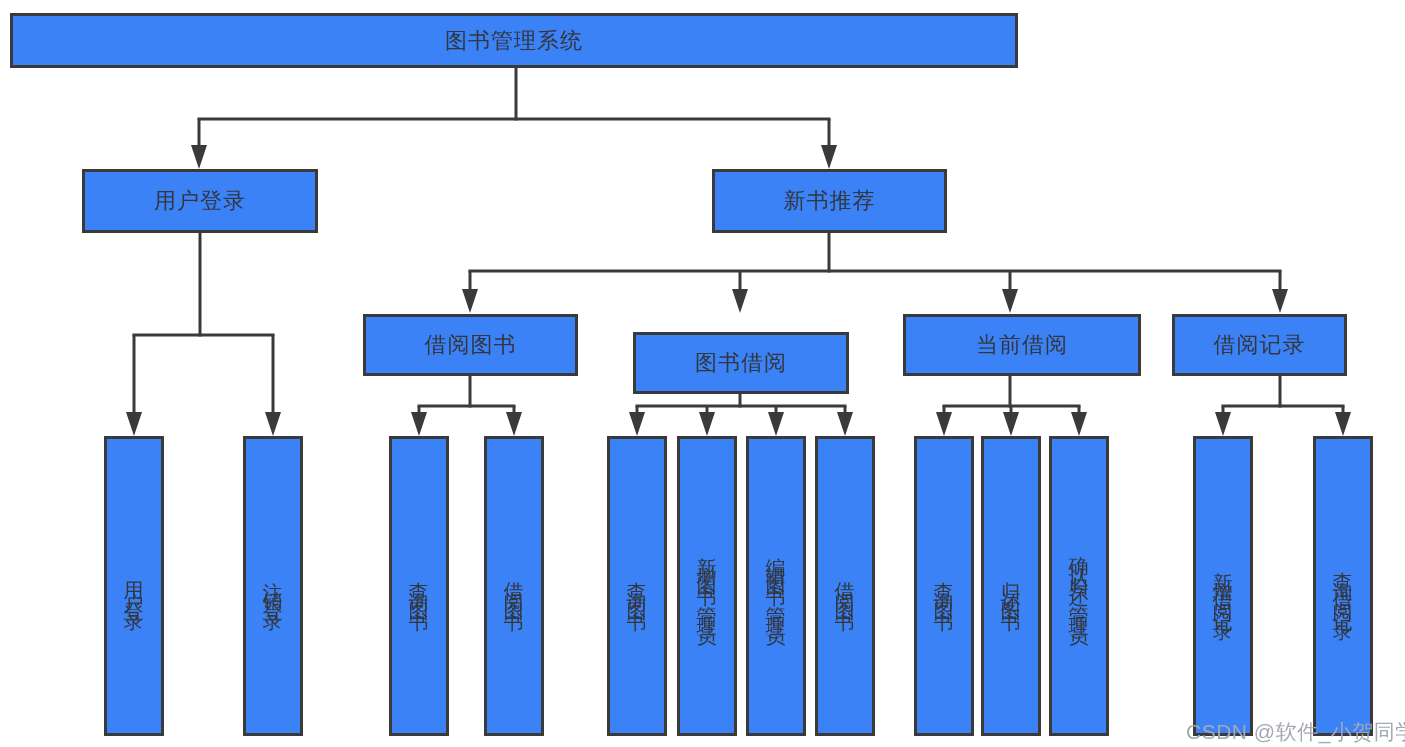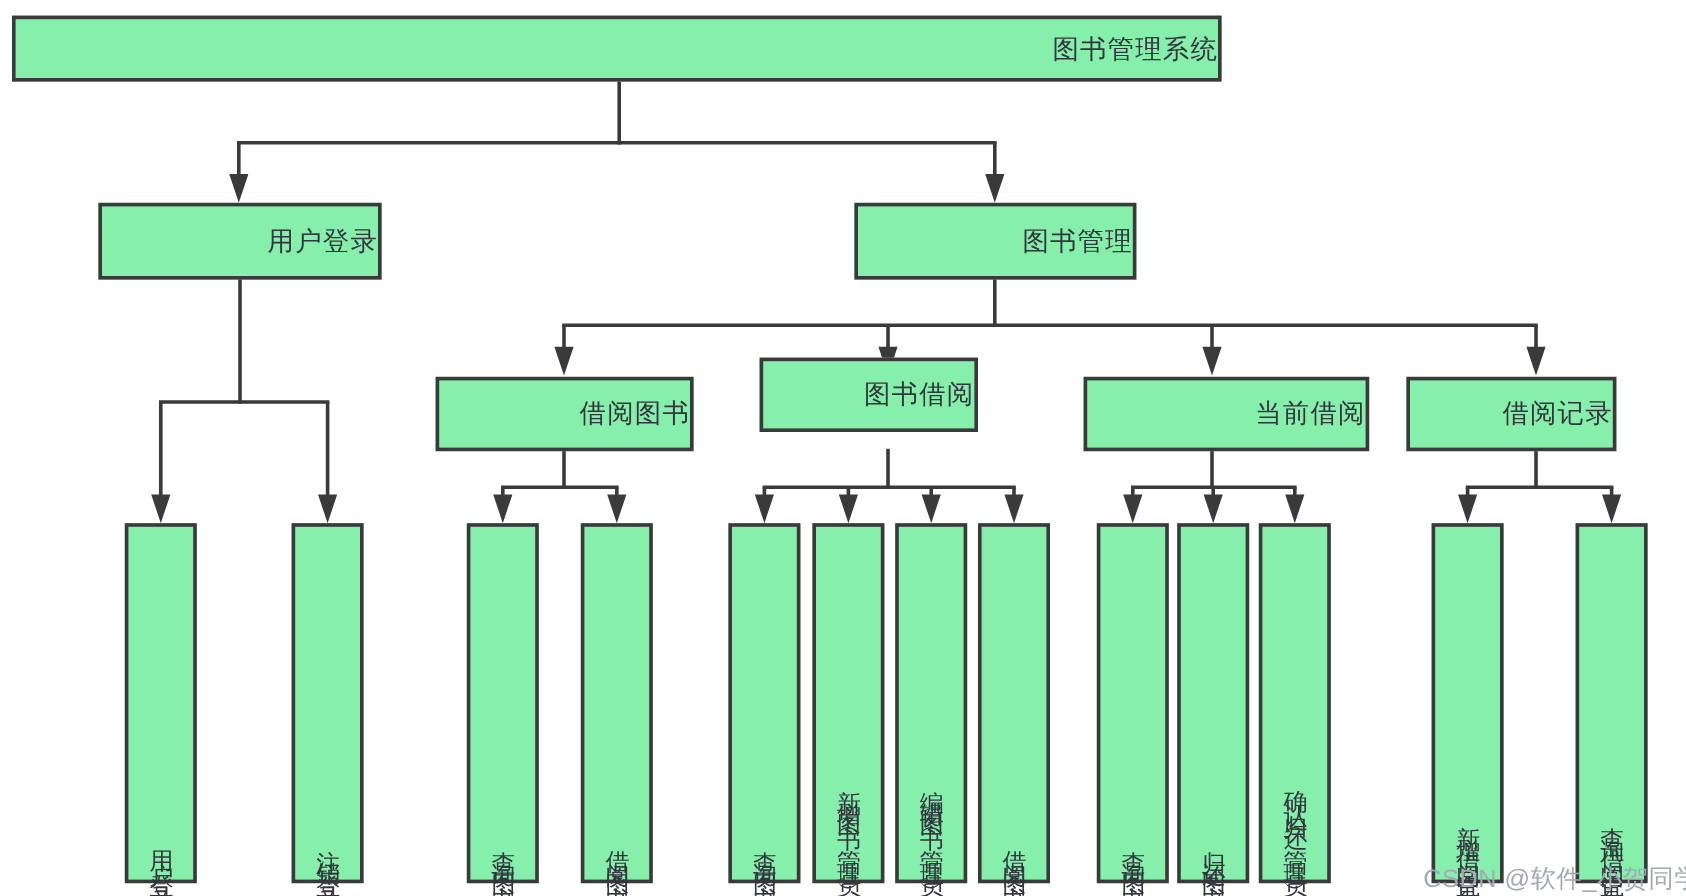--- a/index.html
+++ b/index.html
@@ -14,22 +14,22 @@
     background:var(--bg);
     font-family:"Liberation Sans","DejaVu Sans",sans-serif;
     color:var(--text);
   }
   .stage{position:absolute;inset:0}
   svg.connectors{position:absolute;left:0;top:0;z-index:1}
   svg.connectors line{stroke:var(--line);stroke-width:3;fill:none}
   svg.connectors polygon{fill:var(--line);stroke:none}
   .node{
     position:absolute;box-sizing:border-box;z-index:2;
-    background:#86efac;border:3px solid var(--line);
-    display:flex;align-items:center;justify-content:flex-end;
+    background:#3b82f6;border:3px solid var(--line);
+    display:flex;align-items:center;justify-content:center;
   }
   .node.h .label{font-size:22px;letter-spacing:1px;white-space:nowrap}
   .node.v{writing-mode:vertical-rl;text-orientation:mixed}
   .node.v .label{font-size:20px;letter-spacing:10px;line-height:1}
   .watermark{
     position:absolute;left:1186px;top:718px;z-index:3;
     font-size:21px;letter-spacing:.5px;color:var(--watermark);white-space:nowrap;
   }
 </style>
 </head>
@@ -100,27 +100,27 @@
   </svg>
 
   <div class="node h" style="left:10px;top:13px;width:1008px;height:55px">
     <span class="label">图书管理系统</span>
   </div>
 
   <div class="node h" style="left:82px;top:169px;width:236px;height:64px">
     <span class="label">用户登录</span>
   </div>
   <div class="node h" style="left:712px;top:169px;width:235px;height:64px">
-    <span class="label">图书管理</span>
+    <span class="label">新书推荐</span>
   </div>
 
   <div class="node h" style="left:363px;top:314px;width:215px;height:62px">
     <span class="label">借阅图书</span>
   </div>
-  <div class="node h" style="left:633px;top:298px;width:182px;height:62px">
+  <div class="node h" style="left:633px;top:332px;width:216px;height:62px">
     <span class="label">图书借阅</span>
   </div>
   <div class="node h" style="left:903px;top:314px;width:238px;height:62px">
     <span class="label">当前借阅</span>
   </div>
   <div class="node h" style="left:1172px;top:314px;width:175px;height:62px">
     <span class="label">借阅记录</span>
   </div>
 
   <div class="node v" style="left:104px;top:436px;width:60px;height:300px">

